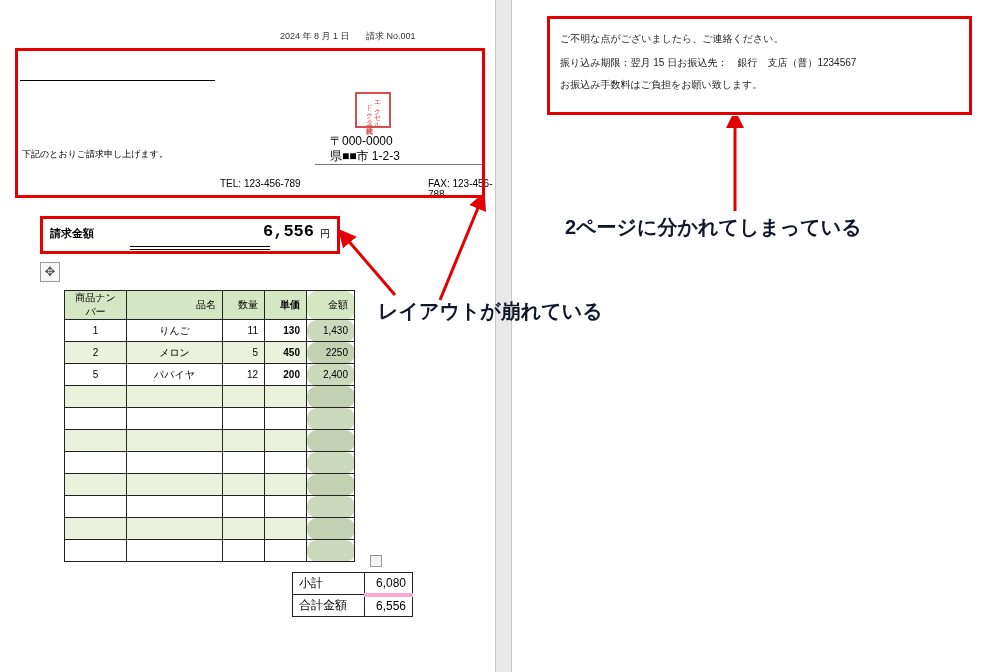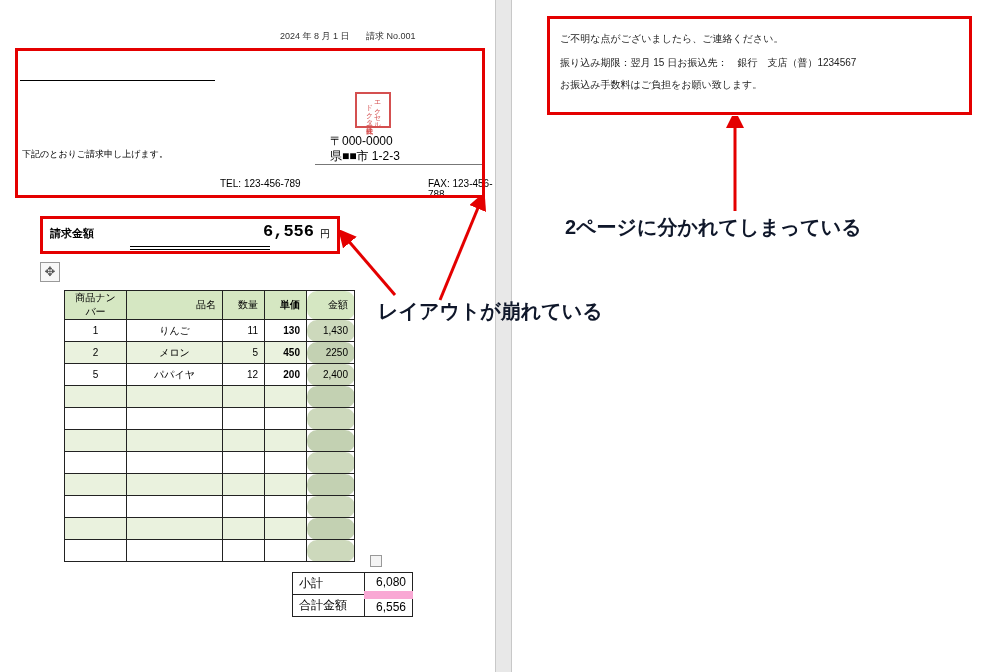--- a/index.html
+++ b/index.html
@@ -359,21 +359,21 @@
           <td class="col-price"></td>
           <td class="col-amt"></td>
         </tr>
       </tbody>
   </table>
 
   <table class="totals">
     <tbody>
         <tr>
       <td class="tlabel">小計</td>
-      <td class="tval" style="border-bottom:8px solid #f9a8d4">6,080</td>
+      <td class="tval" style="border-bottom:4px solid #f9a8d4">6,080</td>
     </tr>
     <tr>
       <td class="tlabel">合計金額</td>
       <td class="tval">6,556</td>
     </tr>
   </tbody>
     </table>
   <div class="resize-corner"></div>
 </div>
 

